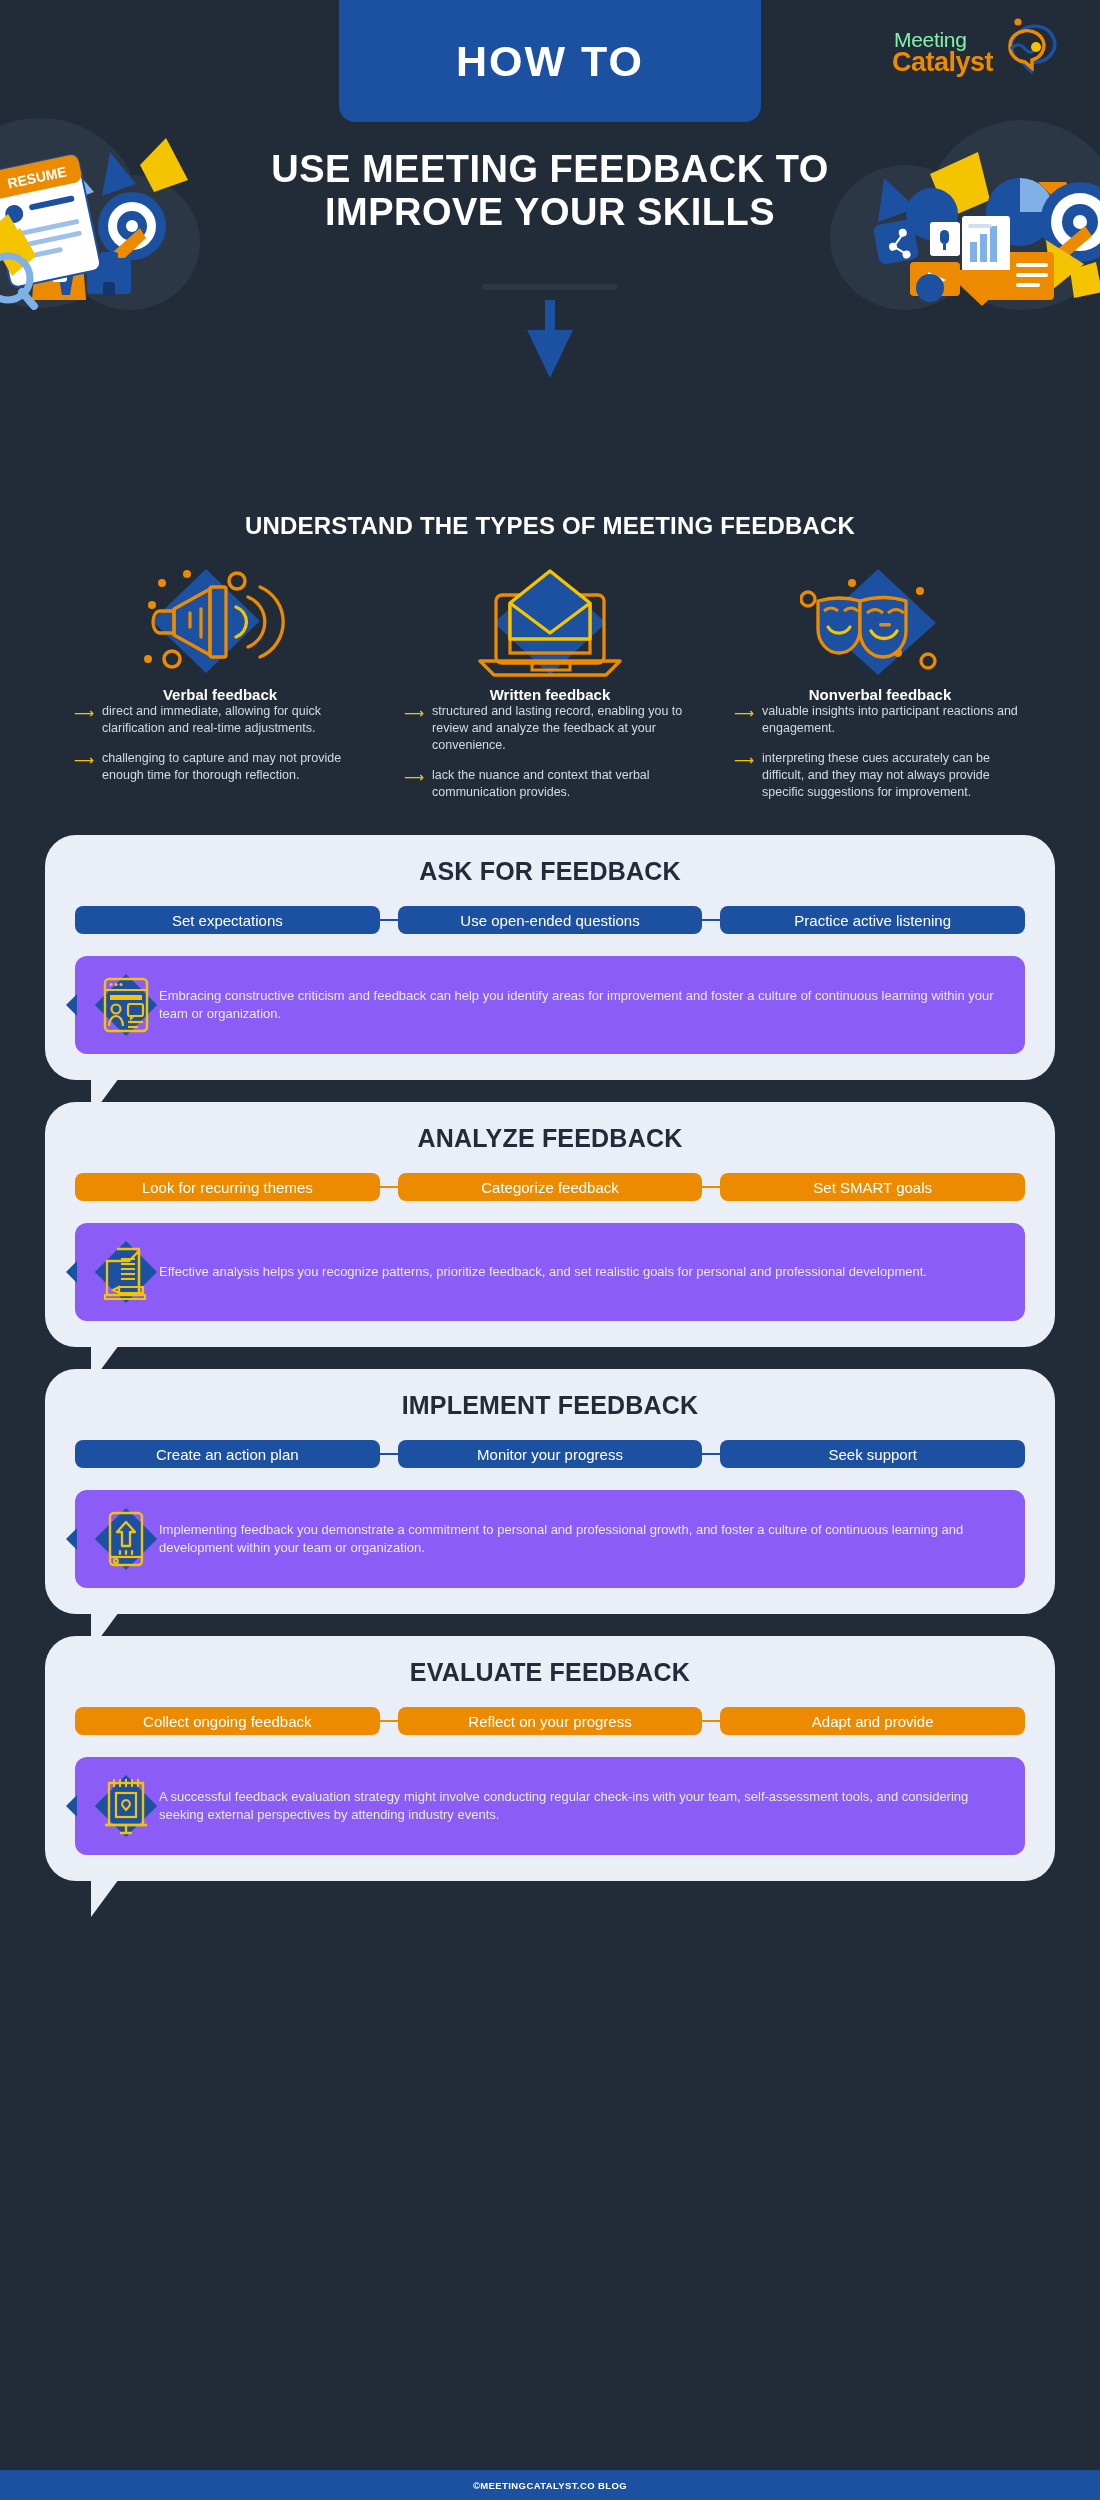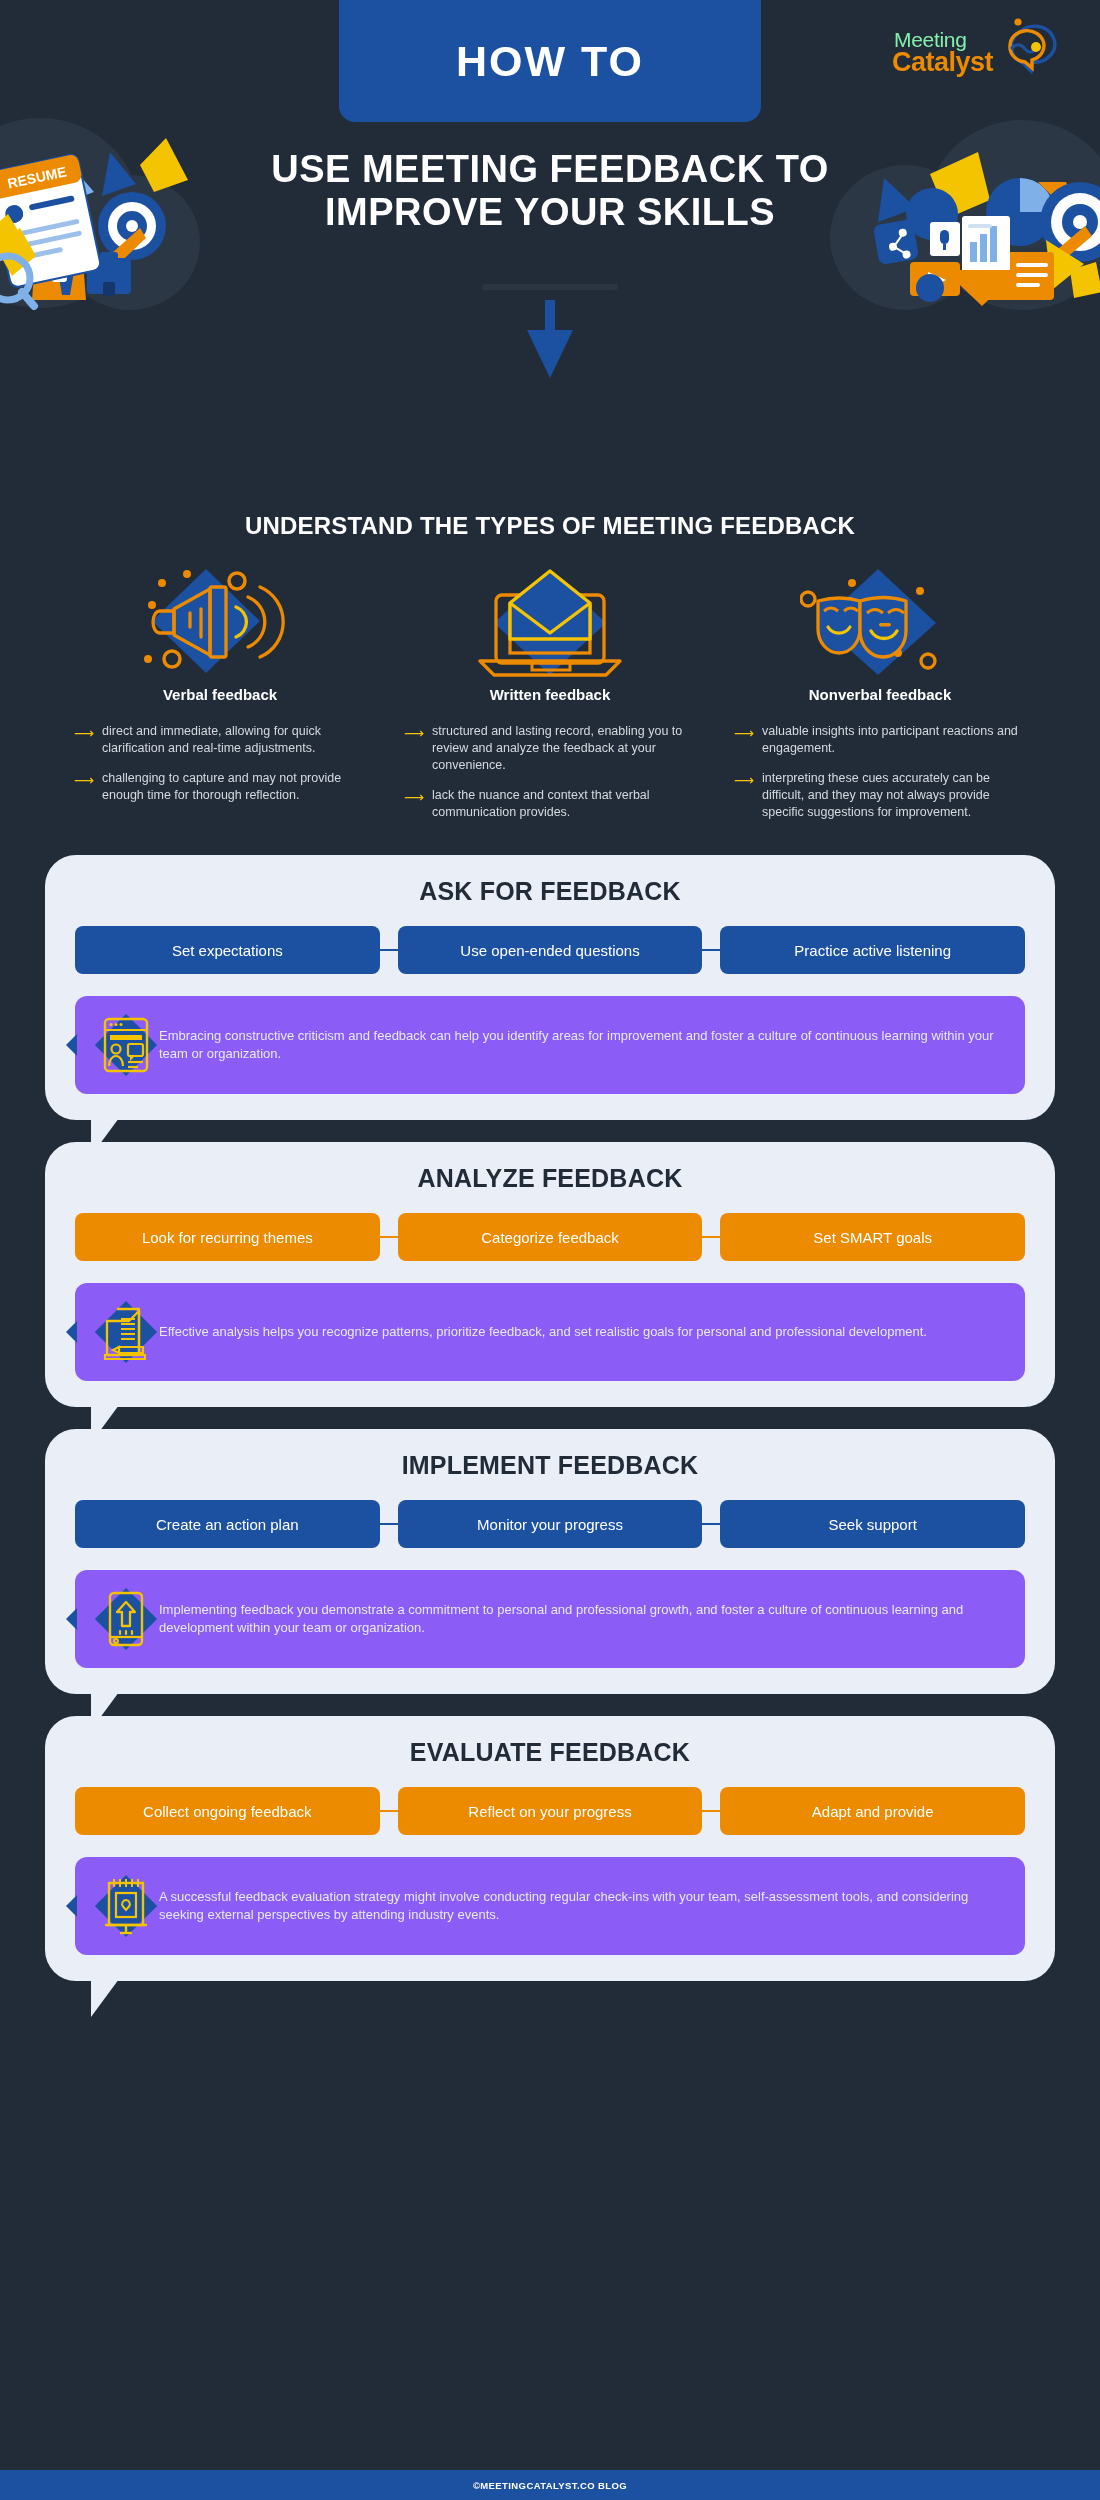--- a/index.html
+++ b/index.html
@@ -156,21 +156,21 @@
     align-items: center;
     justify-content: center;
   }
 
   .type-name {
     text-align: center;
     color: #ffffff;
     font-size: 15px;
     font-weight: bold;
     margin-top: 6px;
-    margin-bottom: 20px;
+    margin-bottom: 0;
   }
 
   .type-points { padding: 0 14px; }
 
   .point {
     display: flex;
     gap: 8px;
     margin-bottom: 13px;
   }
   .point .arrow {
@@ -220,21 +220,21 @@
 
   .pill-row {
     display: flex;
     align-items: center;
     justify-content: space-between;
     margin-bottom: 22px;
   }
 
   .pill {
     flex: 1 1 0;
-    height: 48px;
+    height: 28px;
     border-radius: 8px;
     display: flex;
     align-items: center;
     justify-content: center;
     color: #ffffff;
     font-size: 15px;
     text-align: left;
     padding: 0 8px;
   }
   .pill.blue   { background: #1c50a1; }

